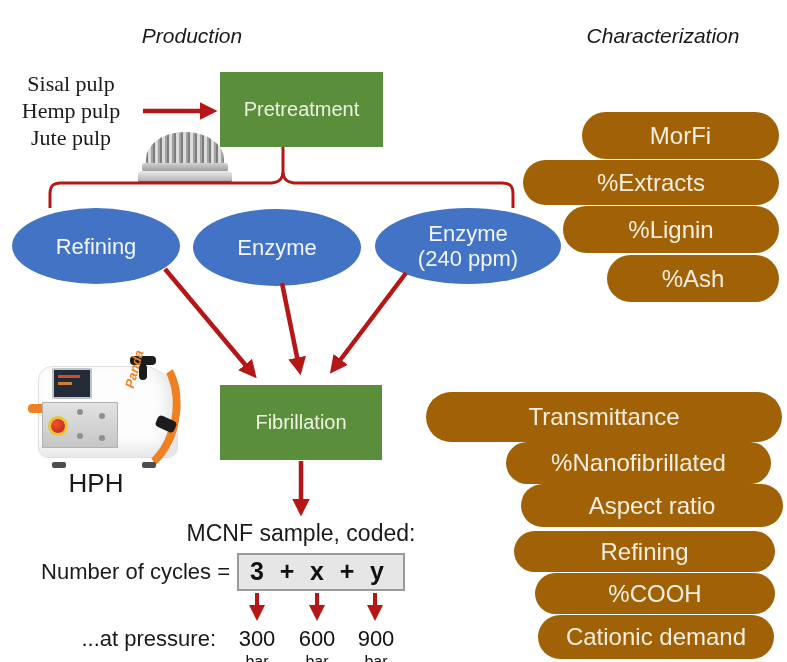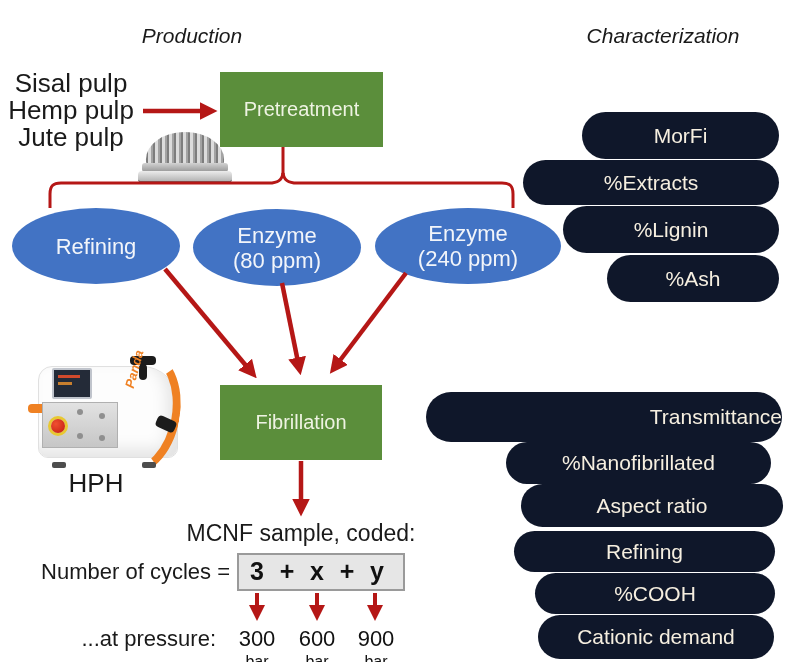--- a/index.html
+++ b/index.html
@@ -11,25 +11,25 @@
   .title{font-style:italic;font-size:21px;color:#1a1a1a;text-align:center;z-index:2;}
   .gbox{
     background:#5b8e3b;color:#eef3e2;display:flex;align-items:center;justify-content:center;
     font-size:20px;z-index:2;
   }
   .ell{
     background:#4273c4;color:#f2f5fa;border-radius:50%;display:flex;flex-direction:column;
     align-items:center;justify-content:center;font-size:22px;line-height:25px;z-index:2;
   }
   .pill{
-    background:#0f172a;color:#f6efe0;border-radius:26px;display:flex;align-items:center;
-    justify-content:center;font-size:21px;z-index:2;
+    background:#a16207;color:#f6efe0;border-radius:26px;display:flex;align-items:center;
+    justify-content:center;font-size:24px;z-index:2;
   }
   .blacktext{color:#1a1a1a;z-index:2;}
-  .pulps{font-size:26px;line-height:27px;text-align:center;}
+  .pulps{font-size:22px;line-height:27px;text-align:center;font-family:Liberation Serif, serif;}
   .codebox{
     background:#e6e6e6;border:2px solid #9a9a9a;z-index:2;box-sizing:border-box;
   }
   .codebox span{
     position:absolute;top:2px;width:30px;text-align:center;
     font-size:25px;font-weight:bold;color:#111;
   }
   .pcol{width:60px;text-align:center;z-index:2;}
   .pcol .pv{font-size:22px;color:#111;}
   .pcol .pu{font-size:16px;color:#111;margin-top:1px;}
@@ -93,21 +93,20 @@
     <div class="ref-mid"></div>
     <div class="ref-base"></div>
   </div>
 
   <div class="abs ell" style="left:12px;top:188px;width:168px;height:76px;">
     <span>Refining</span>
       <span></span>
   </div>
   <div class="abs ell" style="left:193px;top:189px;width:168px;height:77px;">
     <span>Enzyme</span>
-      <span>(80 ppm)</span>
   </div>
   <div class="abs ell" style="left:375px;top:188px;width:186px;height:76px;">
     <span>Enzyme</span>
       <span>(240 ppm)</span>
   </div>
 
   <div class="abs pill" style="left:582px;top:92px;width:197px;height:47px;">
     <span>MorFi</span>
   </div>
   <div class="abs pill" style="left:523px;top:140px;width:256px;height:45px;">
@@ -141,21 +140,21 @@
     </div>
     <div class="hph-knob" style="left:100px;top:-2px;width:26px;height:9px;"></div>
     <div class="hph-knob" style="left:109px;top:6px;width:8px;height:16px;"></div>
     <div class="hph-knob" style="left:126px;top:60px;width:20px;height:12px;transform:rotate(24deg);"></div>
     <div class="hph-brand">Panda</div>
     <div class="hph-foot" style="left:22px;"></div>
     <div class="hph-foot" style="left:112px;"></div>
   </div>
   <div class="abs blacktext" style="left:56px;top:448px;width:80px;text-align:center;font-size:26px;">HPH</div>
 
-  <div class="abs pill" style="left:426px;top:372px;width:356px;height:50px;border-radius:30px;justify-content:flex-end;">
+  <div class="abs pill" style="left:426px;top:372px;width:356px;height:50px;border-radius:30px;">
     <span>Transmittance</span>
   </div>
   <div class="abs pill" style="left:506px;top:422px;width:265px;height:42px;">
     <span>%Nanofibrillated</span>
   </div>
   <div class="abs pill" style="left:521px;top:464px;width:262px;height:43px;justify-content:center;">
     <span>Aspect ratio</span>
   </div>
   <div class="abs pill" style="left:514px;top:511px;width:261px;height:41px;">
     <span>Refining</span>

